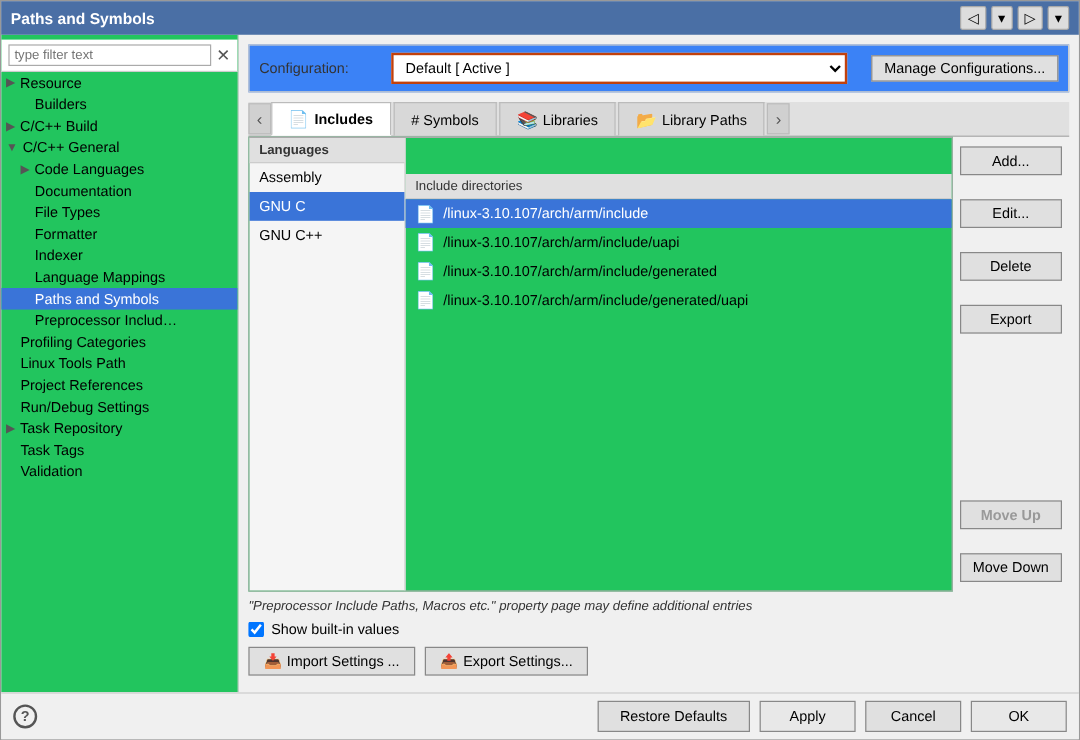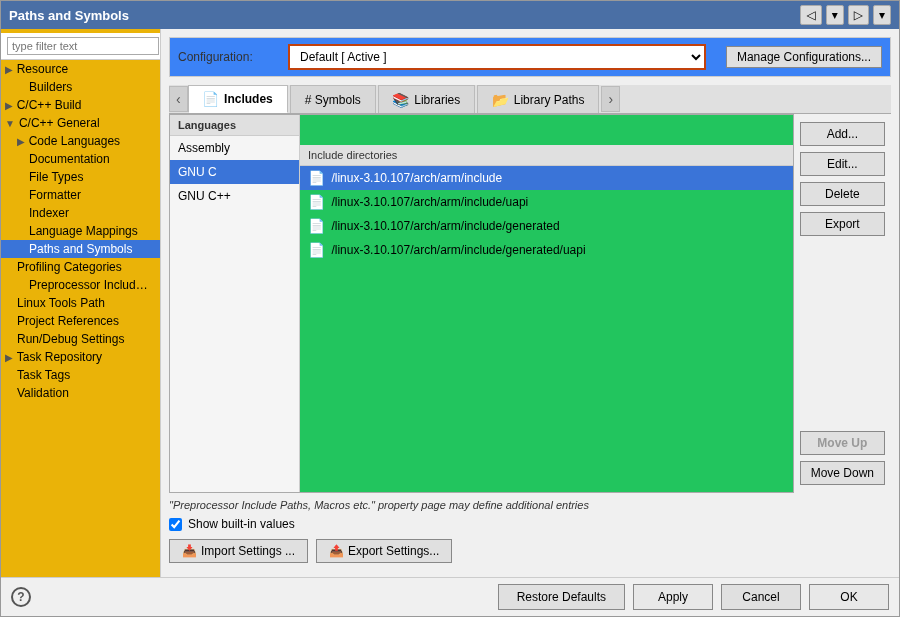--- a/index.html
+++ b/index.html
@@ -36,22 +36,22 @@
 
     
     .content {
       display: flex;
       flex: 1;
       overflow: hidden;
     }
 
     
     .sidebar {
-      width: 160px;
-      background: #eab308;
+      width: 198px;
+      background: #22c55e;
       border-right: 1px solid #ccc;
       overflow-y: auto;
       padding: 4px 0;
     }
 
     .filter-box {
       display: flex;
       align-items: center;
       padding: 4px 6px;
       border-bottom: 1px solid #ccc;
@@ -247,21 +247,21 @@
     .dir-item.selected { background: #3a74d8; color: white; }
 
     .dir-icon {
       font-size: 14px;
     }
 
     
     .btn-column {
       display: flex;
       flex-direction: column;
-      gap: 6px;
+      gap: 20px;
       padding: 8px 6px;
       min-width: 90px;
     }
 
     .action-btn {
       padding: 4px 10px;
       font-size: 12px;
       border: 1px solid #888;
       background: #e0e0e0;
       cursor: pointer;
@@ -417,27 +417,27 @@
             <span>Indexer</span>
           </div>
           <div class="tree-item tree-level-1">
             <span style="margin-right: 12px;"></span>
             <span>Language Mappings</span>
           </div>
           <div class="tree-item tree-level-1 selected">
             <span style="margin-right: 12px;"></span>
             <span>Paths and Symbols</span>
           </div>
+          <div class="tree-item tree-level-1">
+            <span style="margin-right: 12px;"></span>
+            <span>Preprocessor Includ…</span>
+          </div>
           <div class="tree-item tree-level-0">
             <span style="margin-right: 12px;"></span>
             <span>Profiling Categories</span>
-          </div>
-          <div class="tree-item tree-level-1">
-            <span style="margin-right: 12px;"></span>
-            <span>Preprocessor Includ…</span>
           </div>
           <div class="tree-item tree-level-0">
             <span style="margin-right: 12px;"></span>
             <span>Linux Tools Path</span>
           </div>
           <div class="tree-item tree-level-0">
             <span style="margin-right: 12px;"></span>
             <span>Project References</span>
           </div>
           <div class="tree-item tree-level-0">

